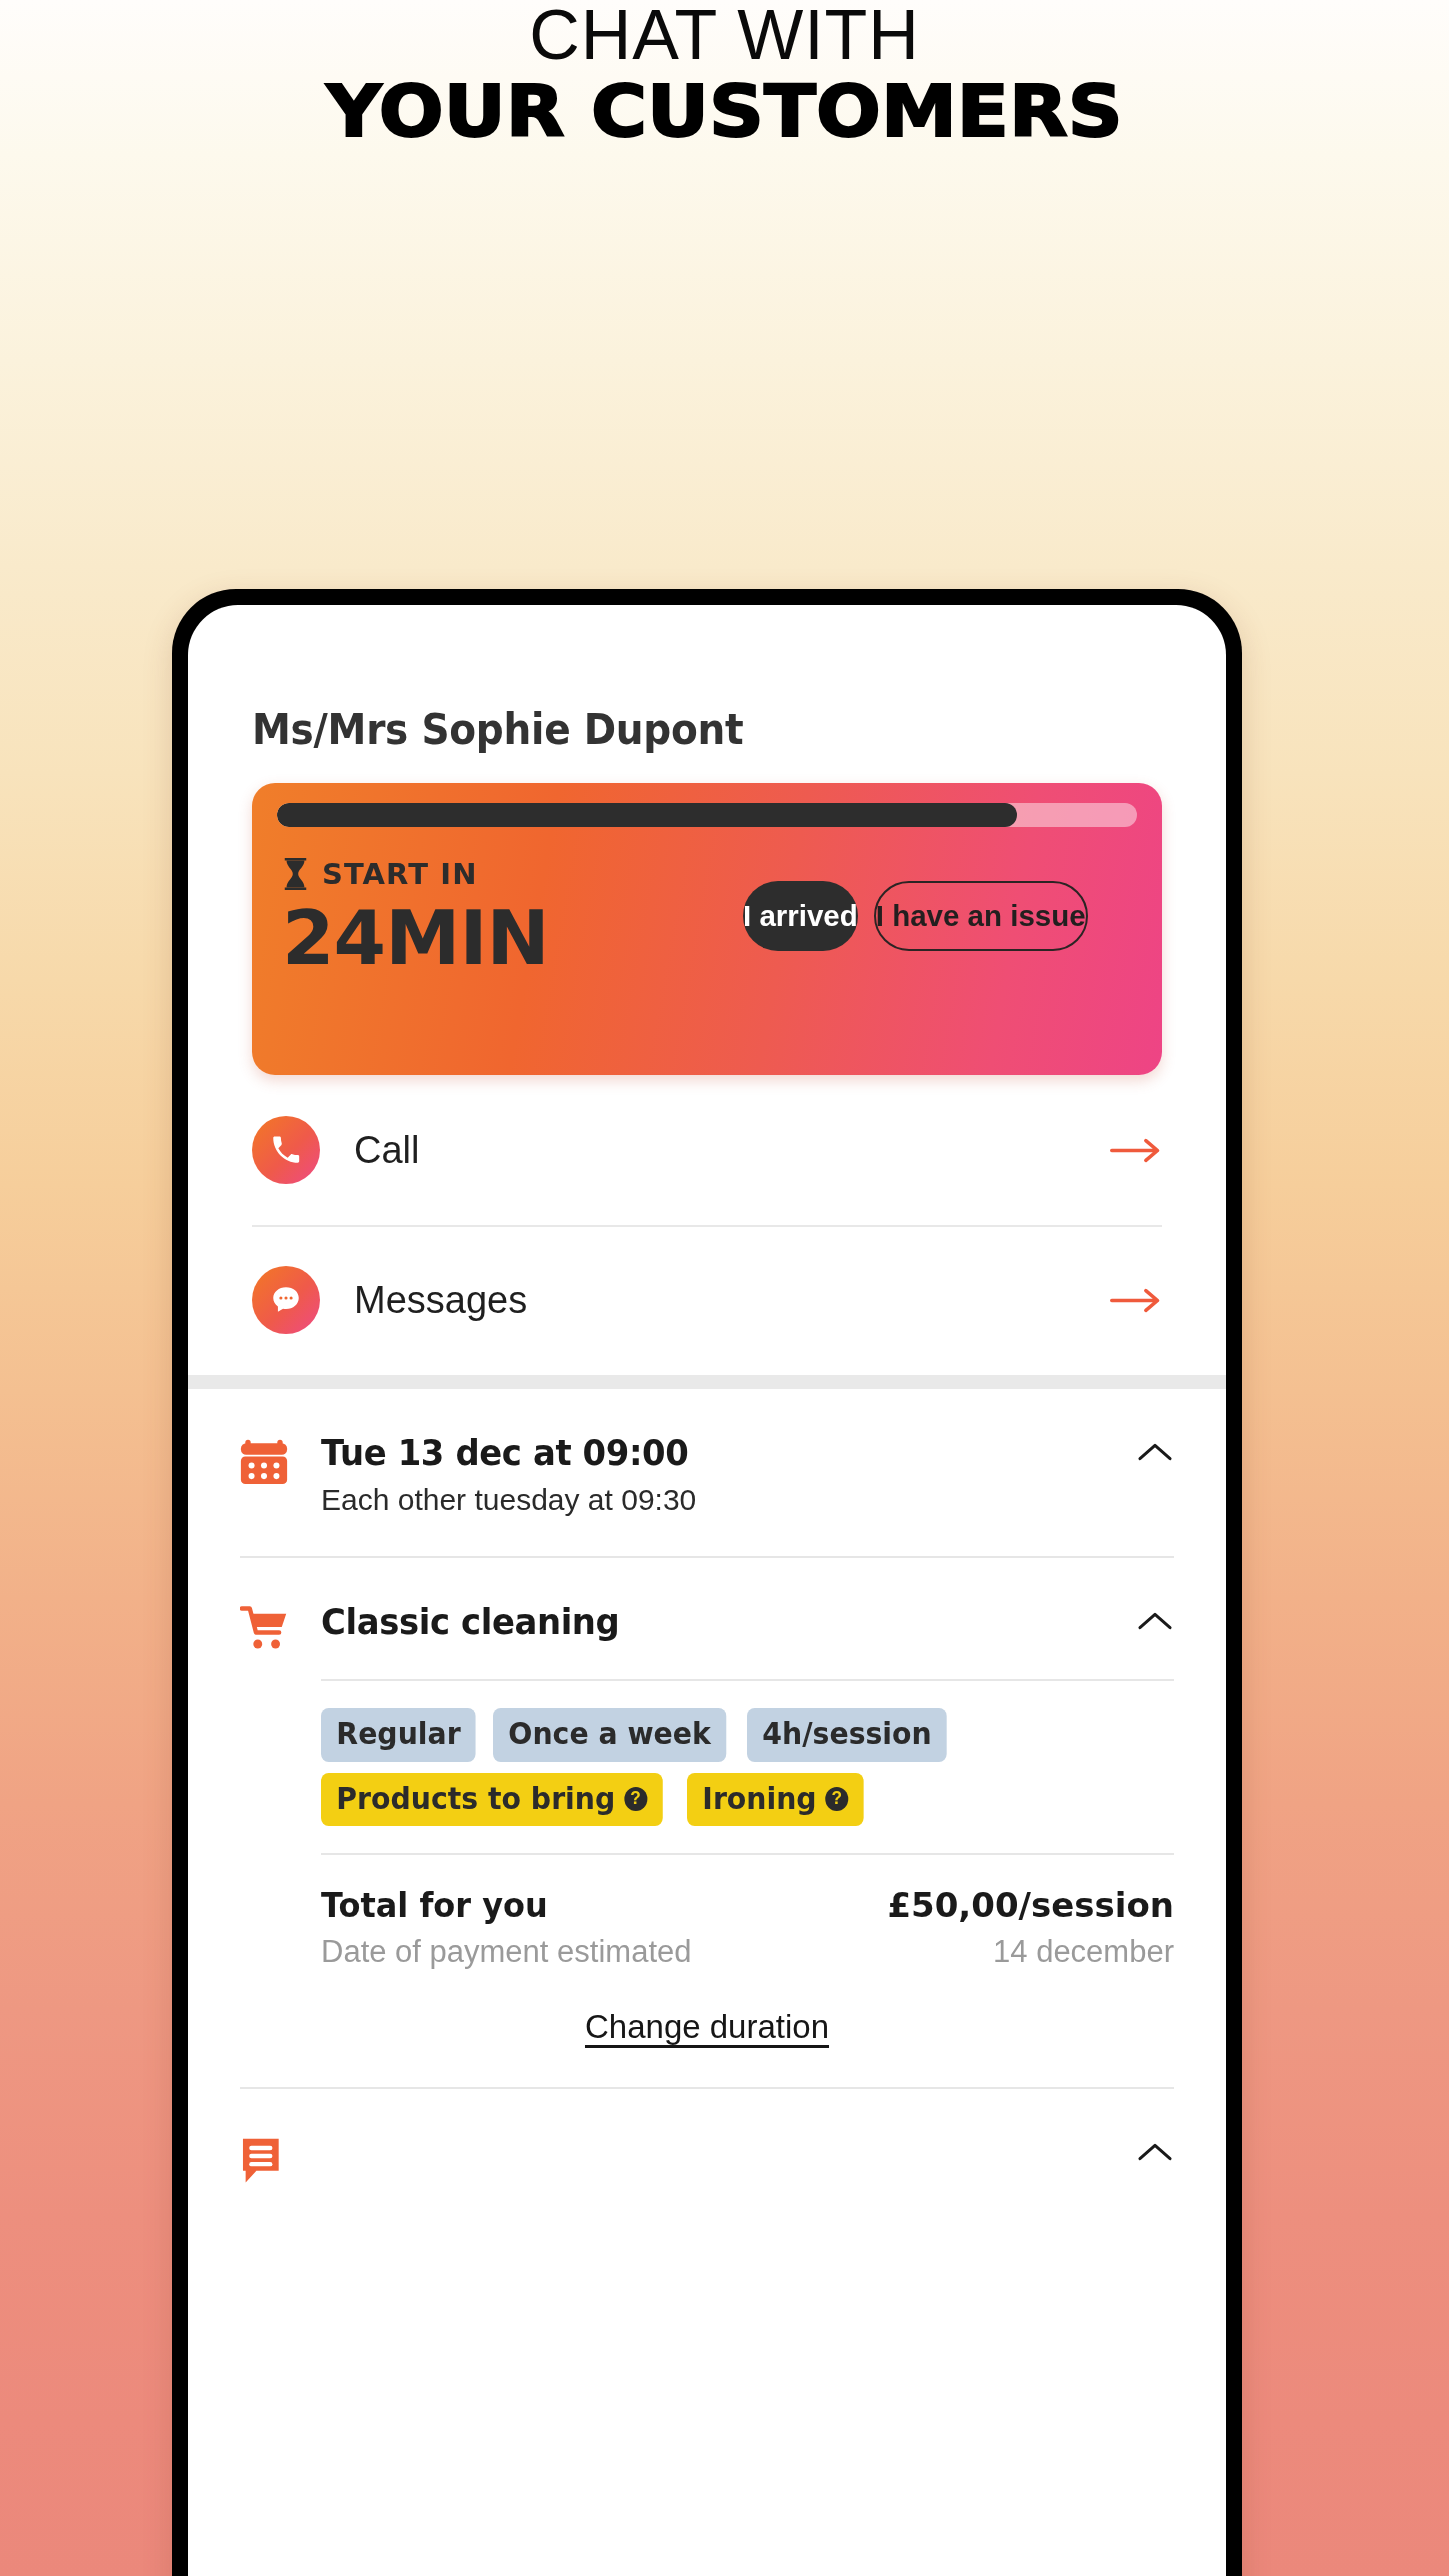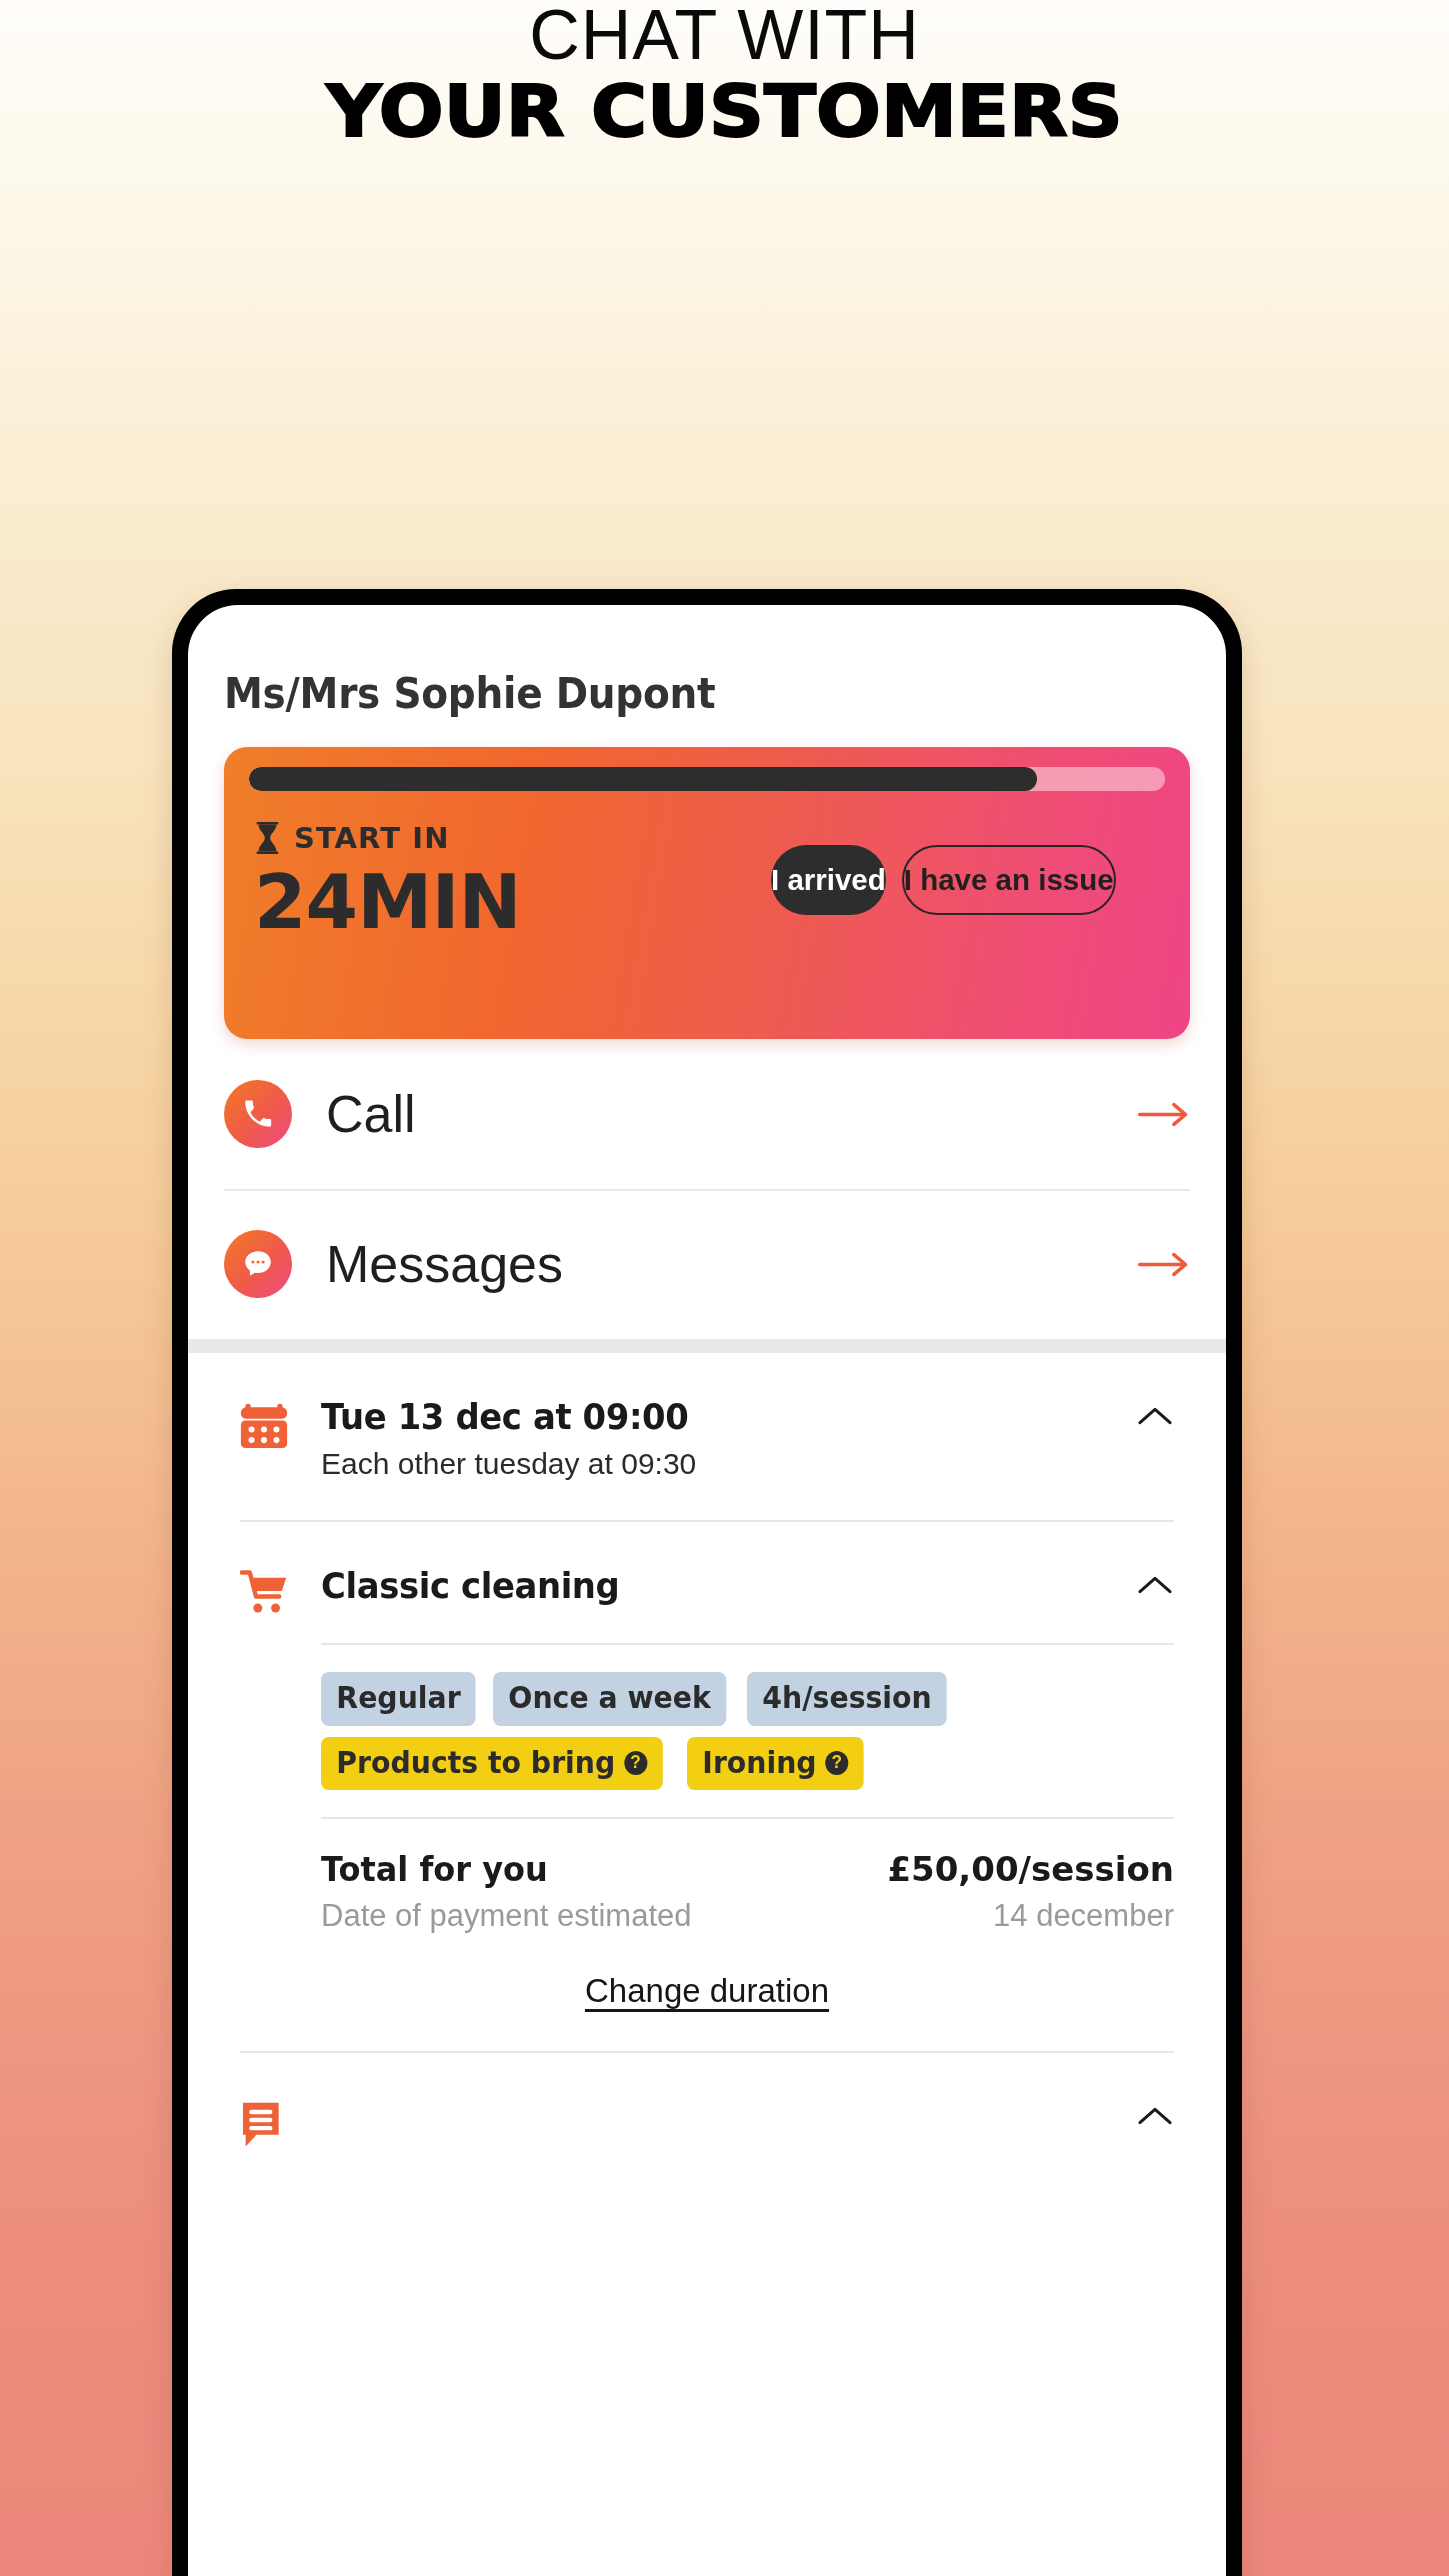--- a/index.html
+++ b/index.html
@@ -60,21 +60,21 @@
   }
   .screen {
     width: 100%;
     height: 100%;
     background: #fff;
     border-radius: 50px 50px 0 0;
     overflow: hidden;
     position: relative;
   }
 
-  .pad { padding: 0 36px; }
+  .pad { padding: 0 64px; margin-top: 36px; }
 
   .client-name {
     font-size: 42px;
     font-weight: 700;
     color: #333333;
     padding-top: 64px;
     letter-spacing: -0.3px;
     font-family: "DejaVu Sans", sans-serif;
     transform: scaleX(.93);
     transform-origin: left center;
@@ -157,21 +157,21 @@
     height: 1.8px; background: #E8E8E8;
   }
   .circ {
     width: 68px; height: 68px; border-radius: 50%;
     background: linear-gradient(135deg, #F2732B 10%, #EF5A4A 55%, #EE4A85 100%);
     display: flex; align-items: center; justify-content: center;
     flex: 0 0 auto;
   }
   .contact-label {
     margin-left: 34px;
-    font-size: 52px;
+    font-size: 38px;
     color: #1F1F1F;
     font-weight: 400;
     text-align: right;
   }
   .arrow { margin-left: auto; }
 
   .gray-band { height: 14.3px; background: #E9E9E9; }
 
   
   .section { padding: 0 52px; }

